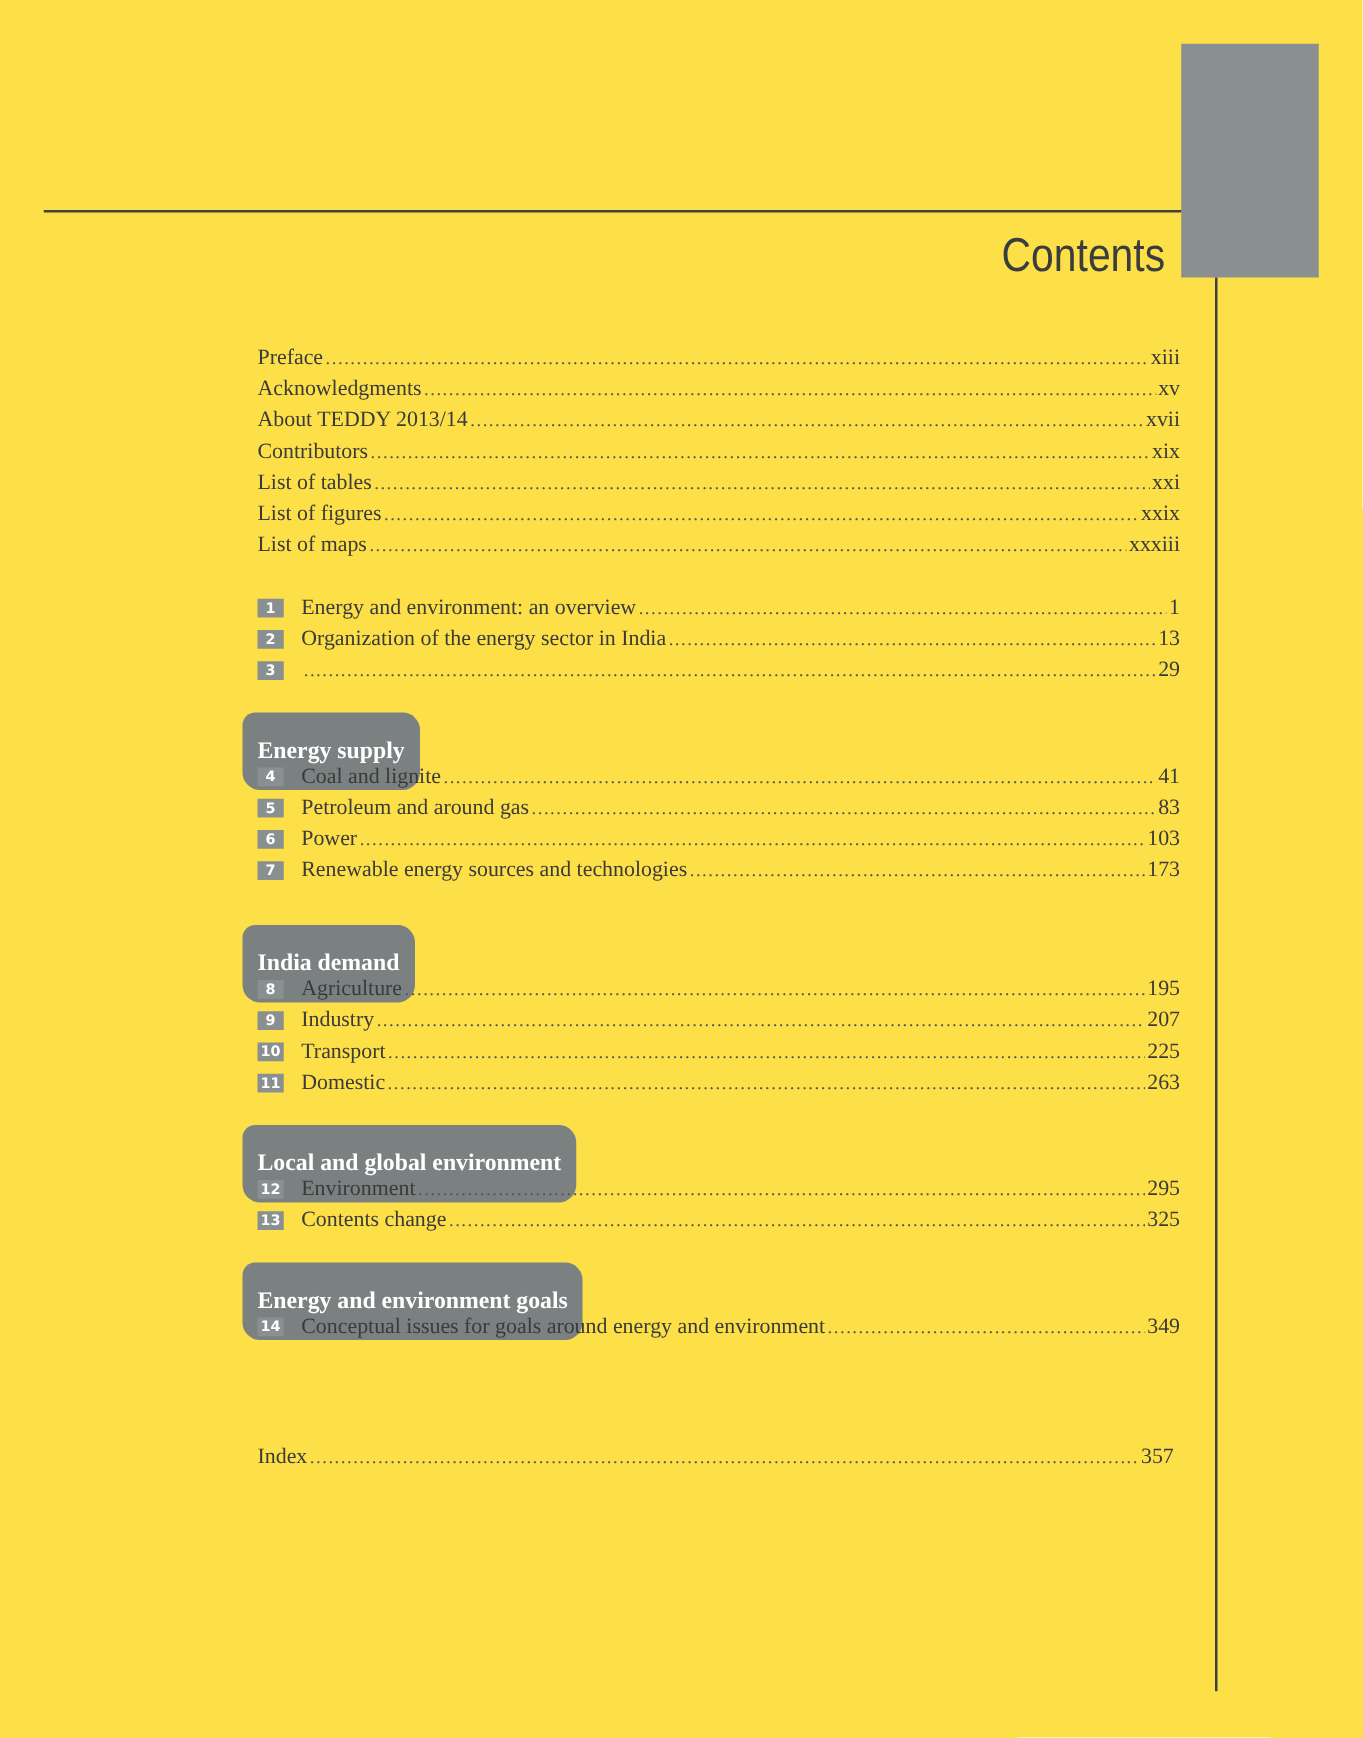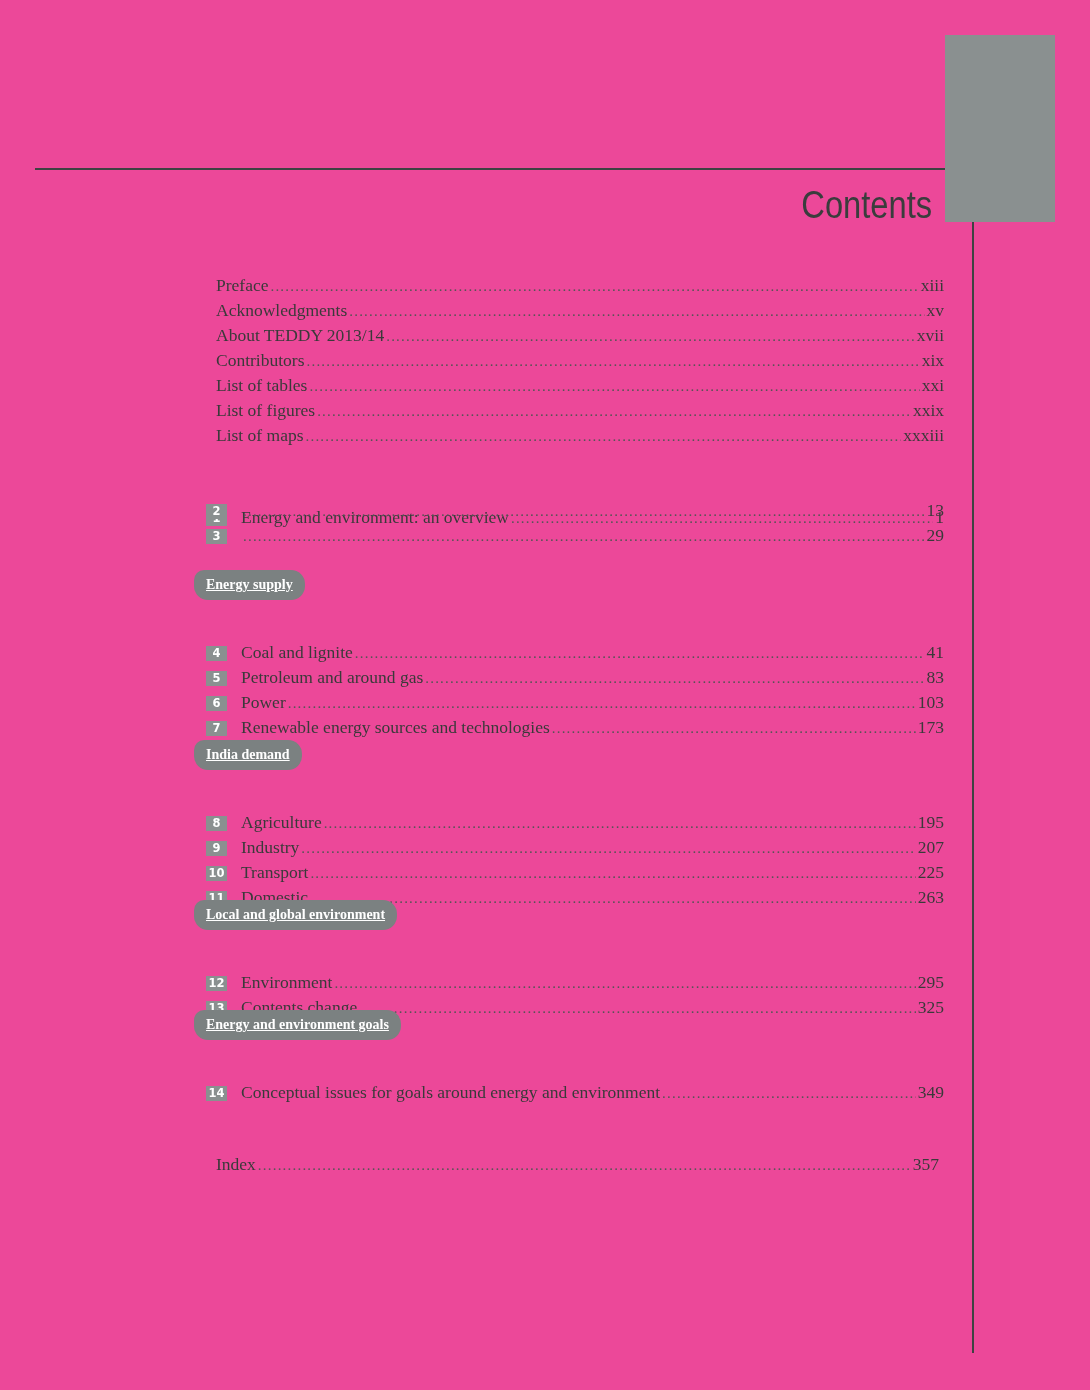--- a/index.html
+++ b/index.html
@@ -1,31 +1,31 @@
 <!DOCTYPE html>
 <html><head>
 <meta charset="utf-8">
 <style>
   html, body { margin: 0; padding: 0; background: #ffffff; }
   body { width: 1090px; height: 1390px; position: relative; overflow: hidden; }
-  .page { position: absolute; left: 0; top: 0; width: 1090px; height: 1390px; background: #ec4899; }
+  .page { position: absolute; left: 0; top: 0; width: 1090px; height: 1390px; background: #fde047; }
   .gray-block { position: absolute; left: 945px; top: 35px; width: 110px; height: 187px; background: #8a9090; }
   .hrule { position: absolute; left: 35px; top: 168px; width: 910px; height: 2px; background: #3f4242; }
   .vrule { position: absolute; left: 972px; top: 222px; width: 2px; height: 1131px; background: #3f4242; }
   .title { position: absolute; right: 158px; top: 184px; font-family: "Liberation Sans", sans-serif; font-size: 38px; color: #3a3d3d; letter-spacing: 0px; transform: scaleX(0.86); transform-origin: right center; }
   .toc { position: absolute; left: 0; top: 0; width: 1090px; }
   .row { position: absolute; left: 206px; width: 738px; height: 22px; display: flex; align-items: baseline; font-family: "Liberation Serif", serif; font-size: 17.5px; color: #3a3a3a; }
-  .row .label { white-space: nowrap; margin-left: 10px; }
+  .row .label { white-space: nowrap; }
   .row .dots { flex: 1; overflow: hidden; white-space: nowrap; margin: 0 2px; color: #555; font-size: 15px; letter-spacing: 1.2px; }
   .row .dots::before { content: "........................................................................................................................................................................................................................................................................."; }
   .row .page-num { white-space: nowrap; }
   .row.chap { left: 206px; }
-  .row.chap .label { margin-left: 0; margin-top: 32px; }
+  .row.chap .label { margin-left: 0; }
   .badge { display: inline-block; min-width: 21px; height: 15px; line-height: 15px; background: #8a9090; color: #fff; font-family: "DejaVu Sans", sans-serif; font-weight: bold; font-size: 11.5px; text-align: center; margin-right: 14px; position: relative; top: -1px; padding: 0 0px; }
-  .pill { position: absolute; left: 194px; height: 30px; line-height: 30px; background: #7b8181; color: #ffffff; font-family: "Liberation Serif", serif; font-weight: bold; font-size: 14px; padding: 0 12px; border-radius: 0 14px 14px 14px; border-top-left-radius: 10px; text-decoration: underline; }
+  .pill { position: absolute; left: 194px; height: 30px; line-height: 30px; background: #7b8181; color: #ffffff; font-family: "Liberation Serif", serif; font-weight: bold; font-size: 19px; padding: 16px 12px; border-radius: 0 14px 14px 14px; border-top-left-radius: 10px; }
 </style>
 </head>
 <body>
 
 <div class="page">
   <div class="gray-block"></div>
   <div class="hrule"></div>
   <div class="vrule"></div>
   <div class="title">Contents</div>
 
@@ -68,20 +68,21 @@
     </div>
 
     <div class="row chap" style="top:475px">
       <span class="badge">1</span>
       <span class="label">Energy and environment: an overview</span>
       <span class="dots"></span>
       <span class="page-num">1</span>
     </div>
     <div class="row chap" style="top:500px">
       <span class="badge">2</span>
+      <span class="label">Organization of the energy sector in India</span>
       <span class="dots"></span>
       <span class="page-num">13</span>
     </div>
     <div class="row chap" style="top:525px">
       <span class="badge">3</span>
       <span class="dots"></span>
       <span class="page-num">29</span>
     </div>
 
     <div class="pill" style="top:570px">Energy supply</div>

